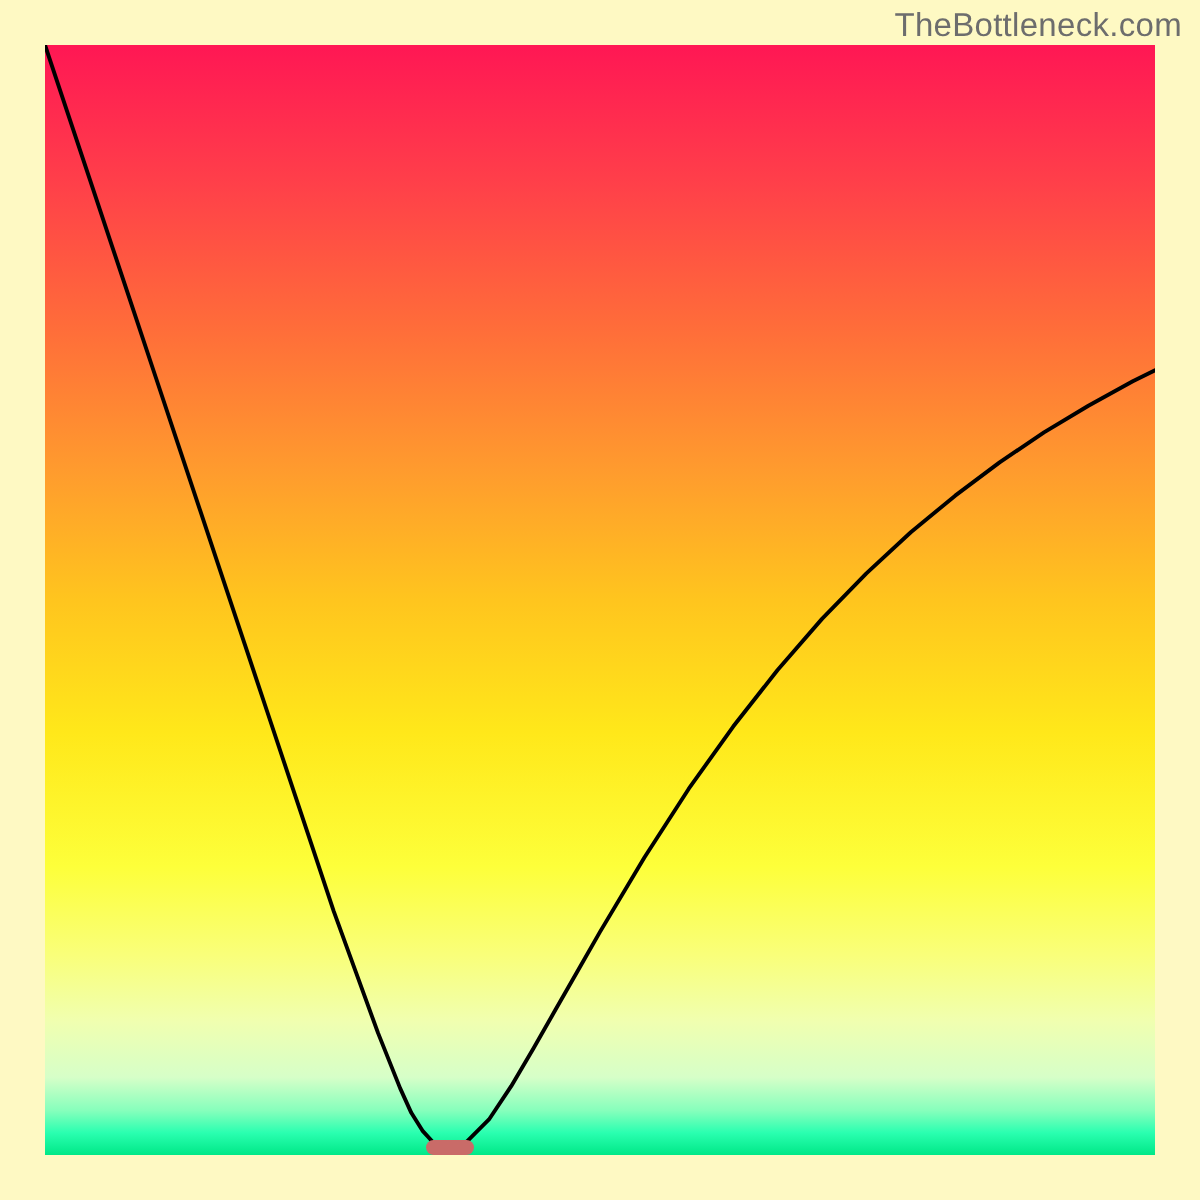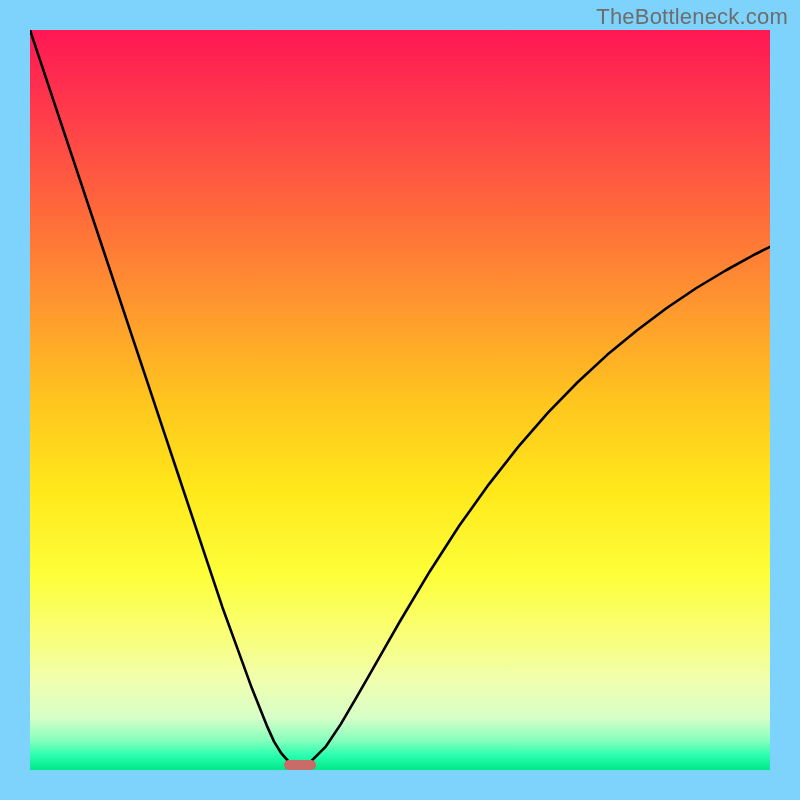--- a/index.html
+++ b/index.html
@@ -1,21 +1,21 @@
 <!DOCTYPE html>
 <html><head>
 <meta charset="utf-8">
 <style>
   * { margin: 0; padding: 0; box-sizing: border-box; }
   html, body { width: 800px; height: 800px; overflow: hidden; background: #000; }
   .frame {
     position: relative;
     width: 800px;
     height: 800px;
-    background: #7dd3fc;
+    background: #fef9c3;
   }
   .plot-area {
     position: absolute;
     left: 30px;
     top: 30px;
     width: 740px;
     height: 740px;
     background: linear-gradient(to bottom,
       #ff1754 0%,
       #ff3e4a 12%,

